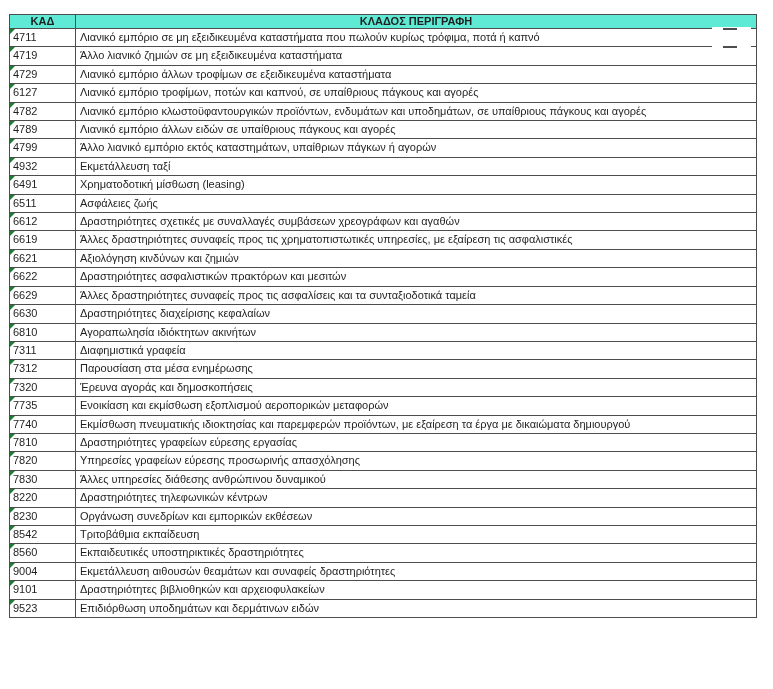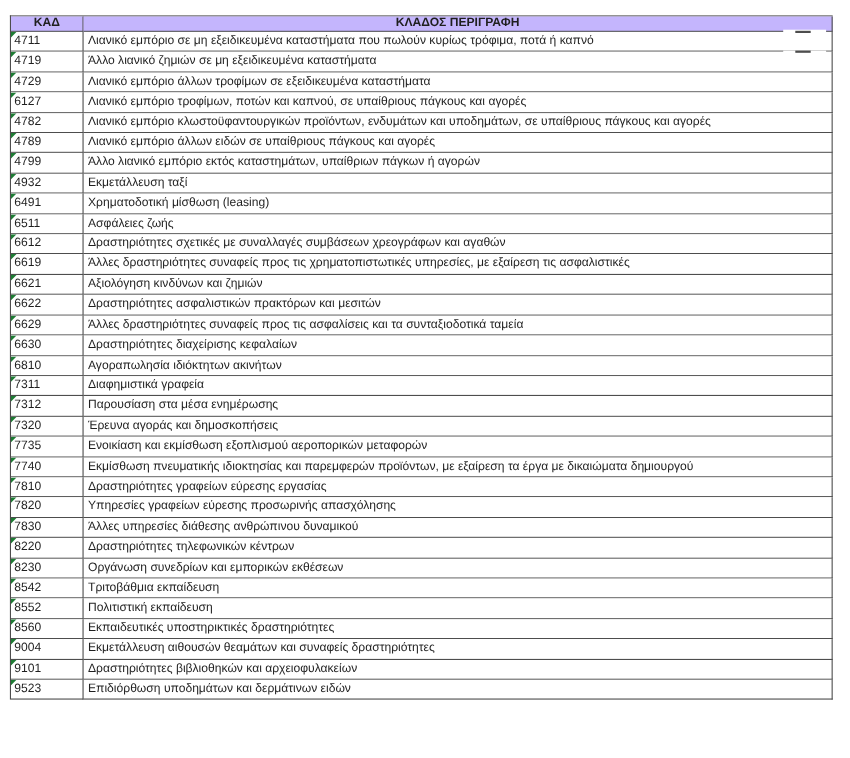--- a/index.html
+++ b/index.html
@@ -31,21 +31,21 @@
   table.kad td {
     border-right: 1px solid #4d4d4d;
     border-bottom: 1px solid #4d4d4d;
     font-size: 11px;
     color: #1f1f1f;
     overflow: hidden;
     white-space: nowrap;
     box-sizing: content-box;
   }
   table.kad thead th {
-    background: #c4b5fd;
+    background: #5eead4;
     height: 13px;
     font-weight: bold;
     text-align: center;
     padding: 0 2px;
     line-height: 13px;
   }
   table.kad tbody td {
     height: 17.4px;
     line-height: 17.4px;
     background: #ffffff;
@@ -377,29 +377,20 @@
   <tr>
     <td class="code-cell">
       <span class="tri"></span>
       <span>8542</span>
     </td>
     <td class="desc-cell">
       <span>Τριτοβάθμια εκπαίδευση</span>
     </td>
   </tr>
 
-  <tr>
-    <td class="code-cell">
-      <span class="tri"></span>
-      <span>8552</span>
-    </td>
-    <td class="desc-cell">
-      <span>Πολιτιστική εκπαίδευση</span>
-    </td>
-  </tr>
 
   <tr>
     <td class="code-cell">
       <span class="tri"></span>
       <span>8560</span>
     </td>
     <td class="desc-cell">
       <span>Εκπαιδευτικές υποστηρικτικές δραστηριότητες</span>
     </td>
   </tr>

